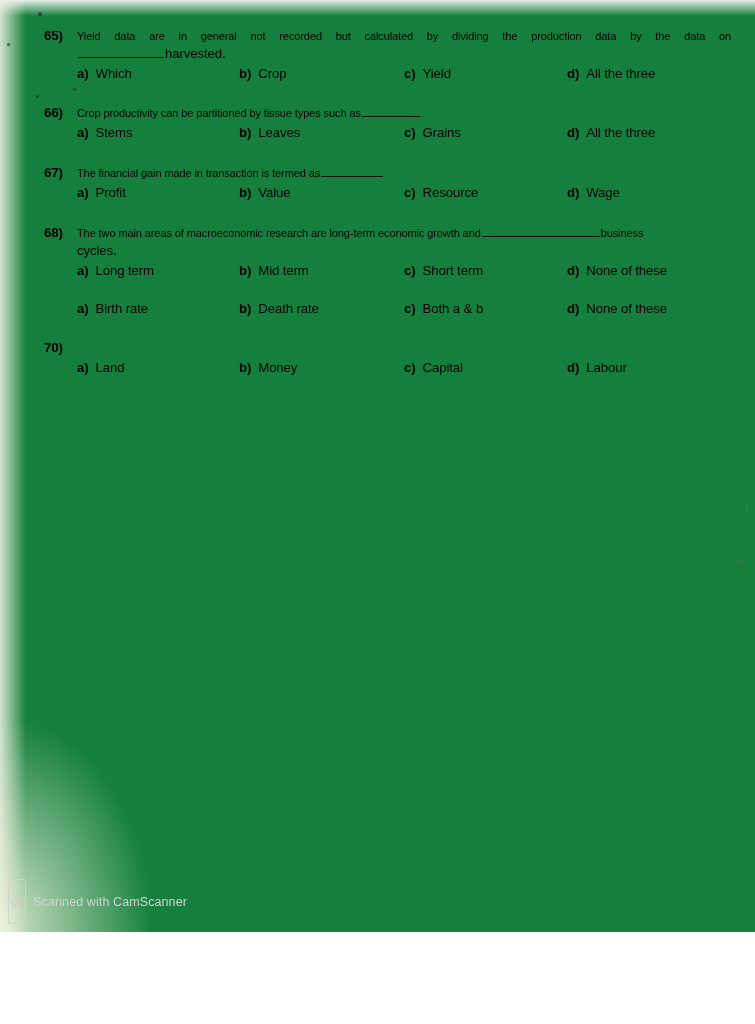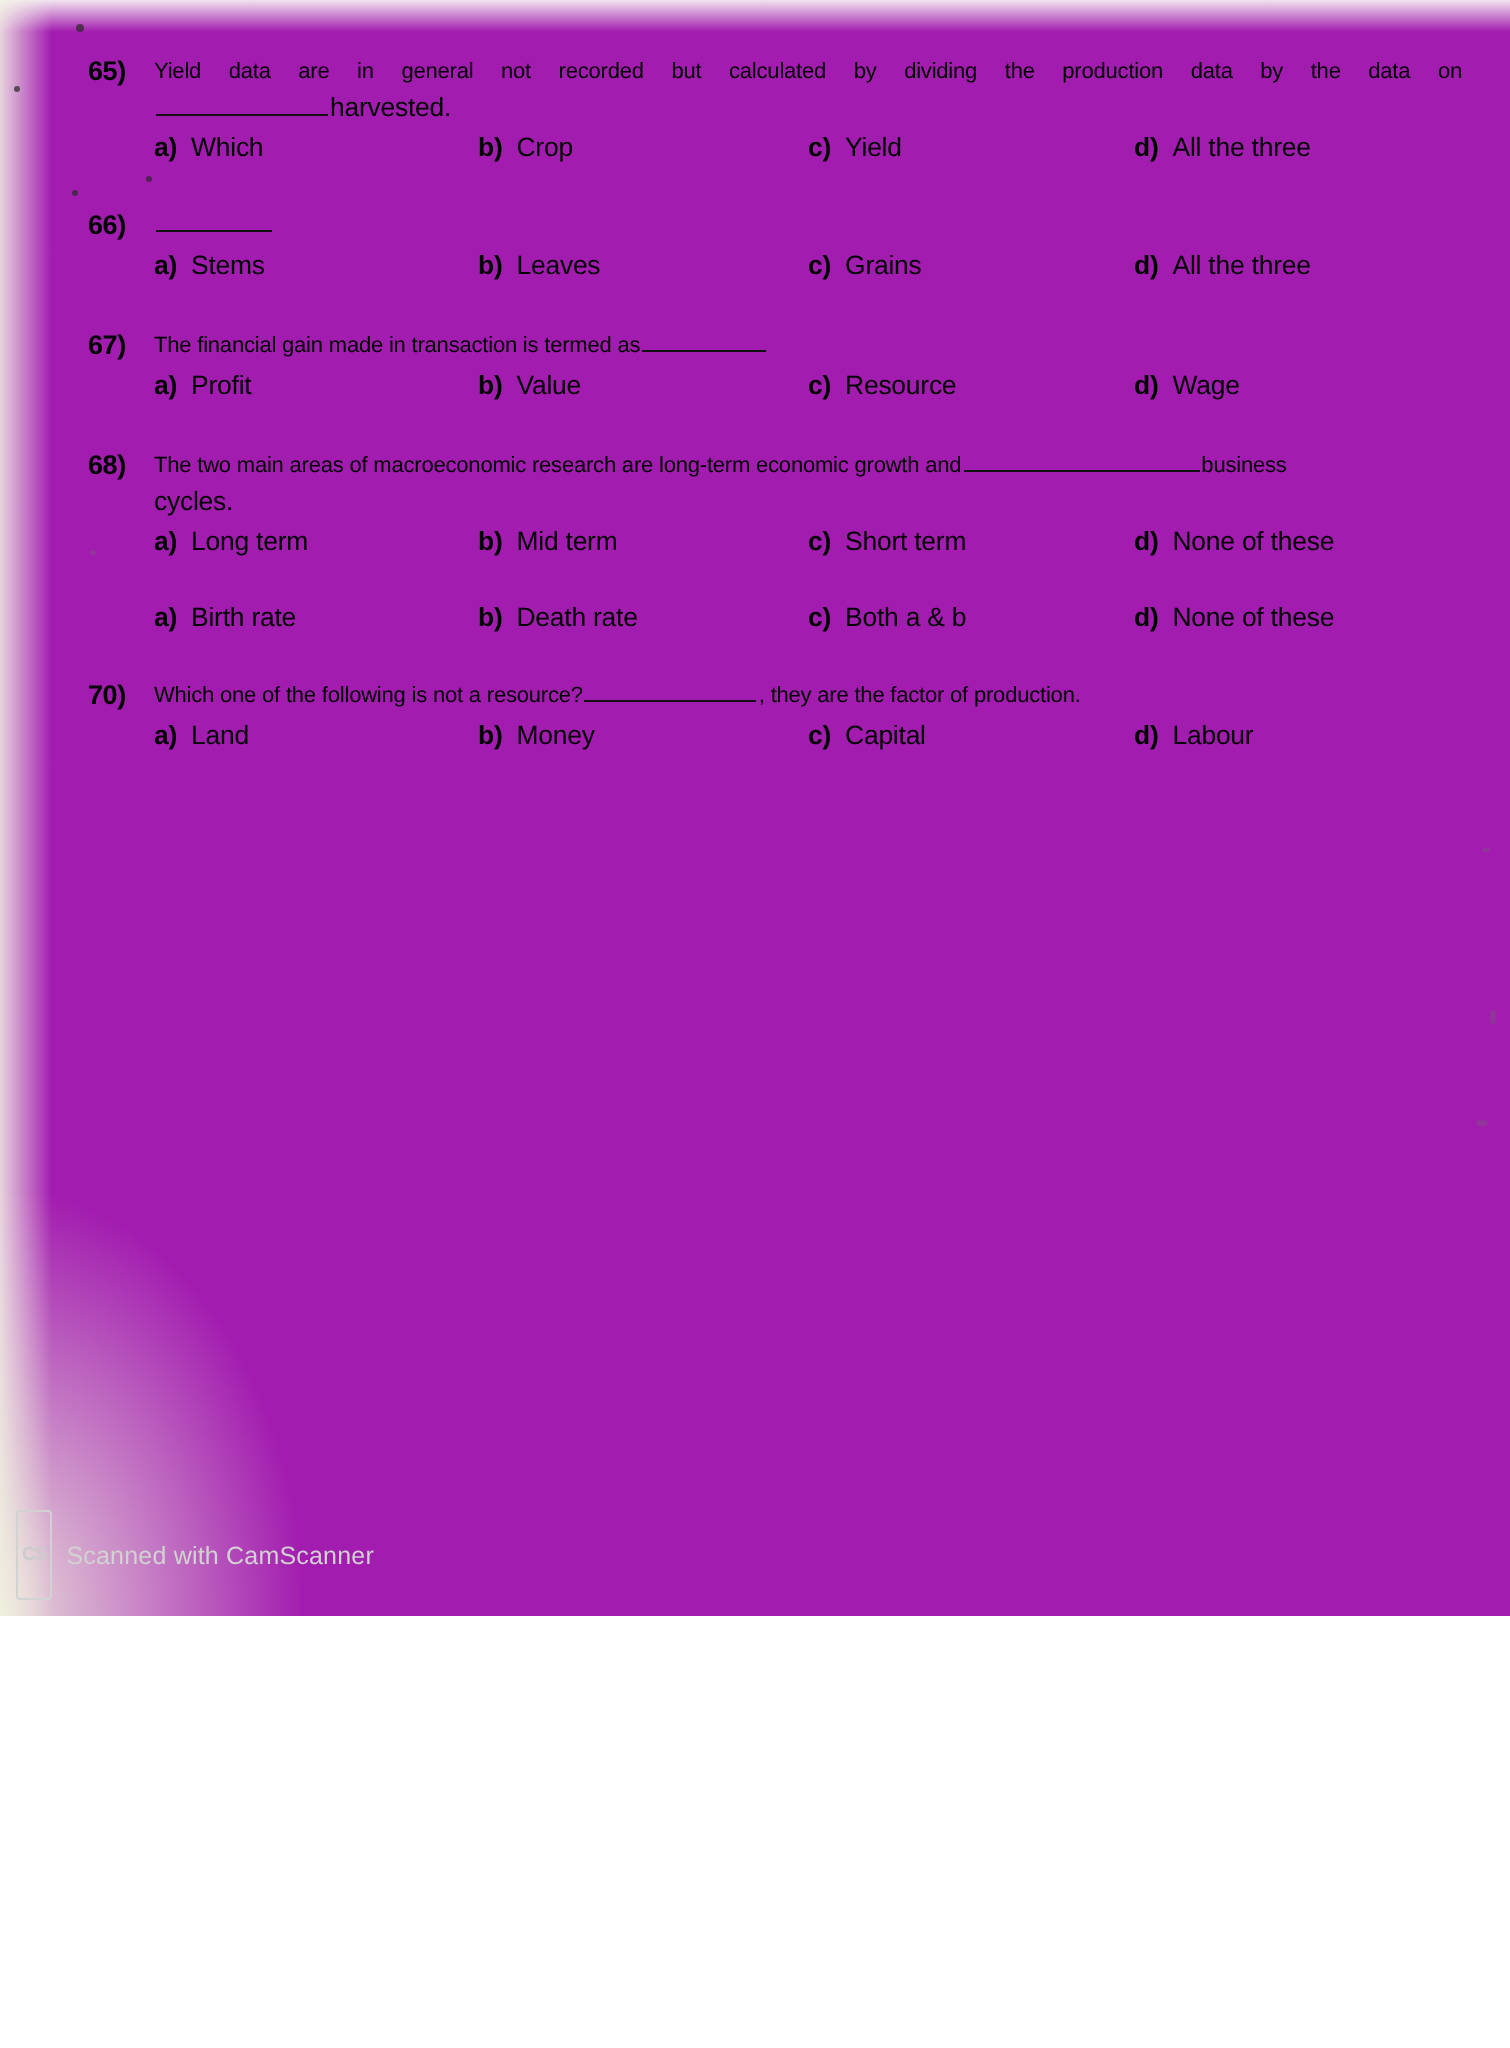--- a/index.html
+++ b/index.html
@@ -9,22 +9,22 @@
     background: #ffffff;
   }
   body {
     font-family: "Liberation Sans", sans-serif;
     color: #000000;
   }
 
   .page {
     position: relative;
     width: 755px;
-    height: 808px;
-    background: #a21caf;
+    height: 932px;
+    background: #15803d;
     overflow: hidden;
   }
 
   
   .scan-tint-left {
     position: absolute;
     left: 0; top: 0;
     width: 26px; height: 1024px;
     background: linear-gradient(to right, rgba(243,244,230,0.85), rgba(255,255,255,0));
     pointer-events: none;
@@ -205,21 +205,21 @@
             <span class="opt-key">d)</span>
             <span class="opt-label">All the three</span>
           </div>
       </div>
     </div>
 
     <div class="question" style="margin-top:21px;">
       <div class="q-head">
         <div class="q-num">66)</div>
         <div class="q-body">
-          <div class="q-text"><span class="blank blank-sm"></span></div>
+          <div class="q-text"><span>Crop productivity can be partitioned by tissue types such as</span><span class="blank blank-sm"></span></div>
         </div>
       </div>
       <div class="options">
         <div class="opt opt-a">
             <span class="opt-key">a)</span>
             <span class="opt-label">Stems</span>
           </div>
         <div class="opt opt-b">
             <span class="opt-key">b)</span>
             <span class="opt-label">Leaves</span>
@@ -307,23 +307,20 @@
         <div class="opt opt-d">
             <span class="opt-key">d)</span>
             <span class="opt-label">None of these</span>
           </div>
       </div>
     </div>
 
     <div class="question" style="margin-top:21px;">
       <div class="q-head">
         <div class="q-num">70)</div>
-        <div class="q-body">
-          <div class="q-text"><span>Which one of the following is not a resource?</span><span class="blank blank-lg"></span><span>, they are the factor of production.</span></div>
-        </div>
       </div>
       <div class="options">
         <div class="opt opt-a">
             <span class="opt-key">a)</span>
             <span class="opt-label">Land</span>
           </div>
         <div class="opt opt-b">
             <span class="opt-key">b)</span>
             <span class="opt-label">Money</span>
           </div>

